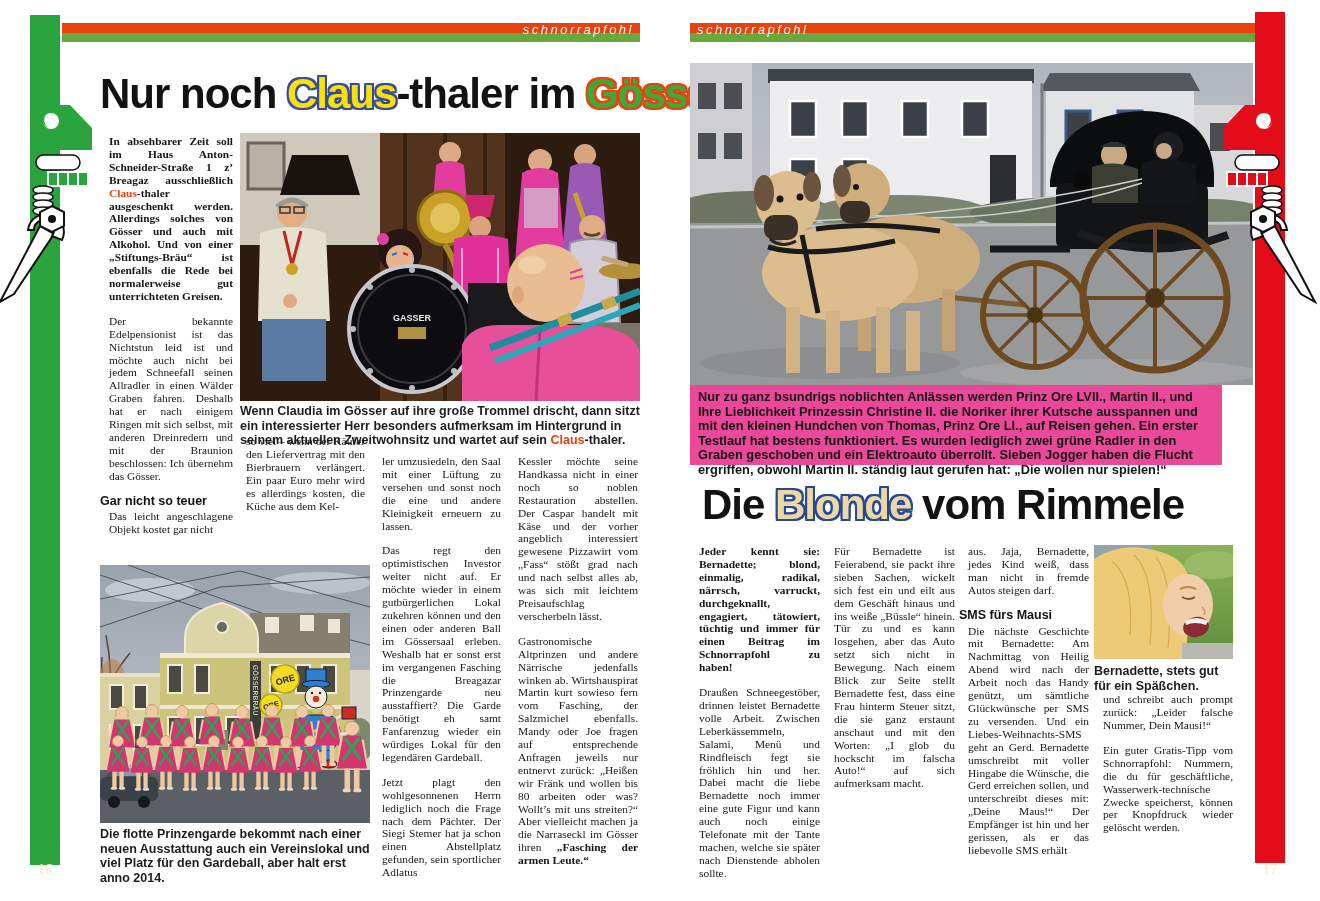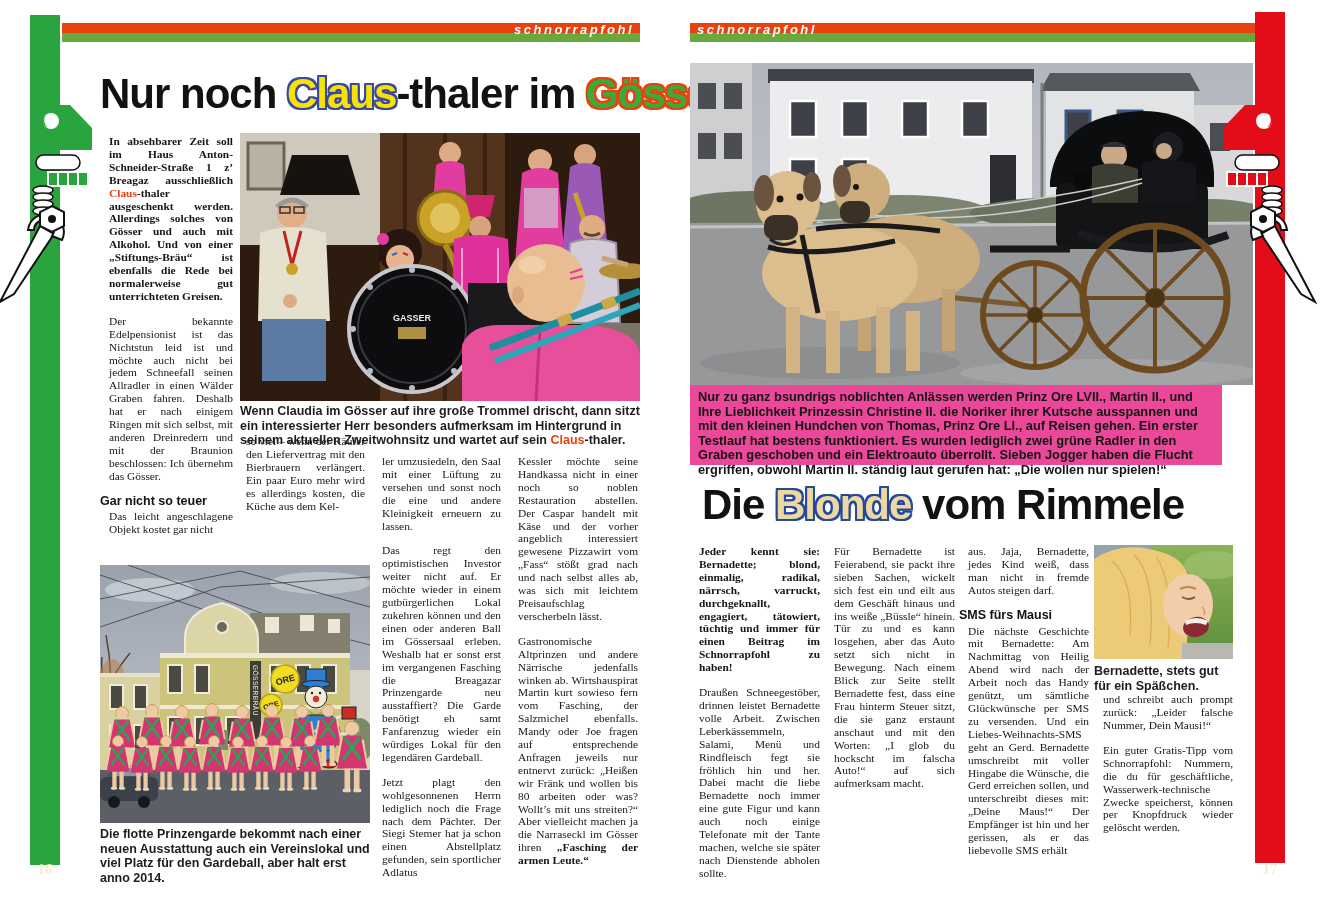--- a/index.html
+++ b/index.html
@@ -4,21 +4,21 @@
 <style>
   html,body{margin:0;padding:0;background:#ffffff;}
   #canvas{position:relative;width:1320px;height:901px;background:#ffffff;overflow:hidden;
           font-family:"Liberation Serif",serif;}
   .abs{position:absolute;}
 
   
   .hdr-red{position:absolute;height:10px;background:#e8420e;}
   .hdr-green{position:absolute;height:9px;background:#67a93d;}
   .masthead{position:absolute;font-family:"Liberation Sans",sans-serif;
-            font-size:13px;font-weight:bold;font-style:italic;color:#ffffff;
+            font-size:13px;font-weight:normal;font-style:italic;color:#ffffff;
             letter-spacing:2.5px;z-index:5;}
 
   
   .headline{position:absolute;font-family:"Liberation Sans",sans-serif;
             font-weight:bold;font-size:42px;letter-spacing:-1px;color:#121212;
             white-space:nowrap;}
   .hl-claus{color:#f6e400;
      text-shadow:-2px -2px 0 #3a49a0,2px -2px 0 #3a49a0,-2px 2px 0 #3a49a0,2px 2px 0 #3a49a0,
                  -2px 0 0 #3a49a0,2px 0 0 #3a49a0,0 -2px 0 #3a49a0,0 2px 0 #3a49a0;}
   .hl-goesser{color:#3fa83a;

